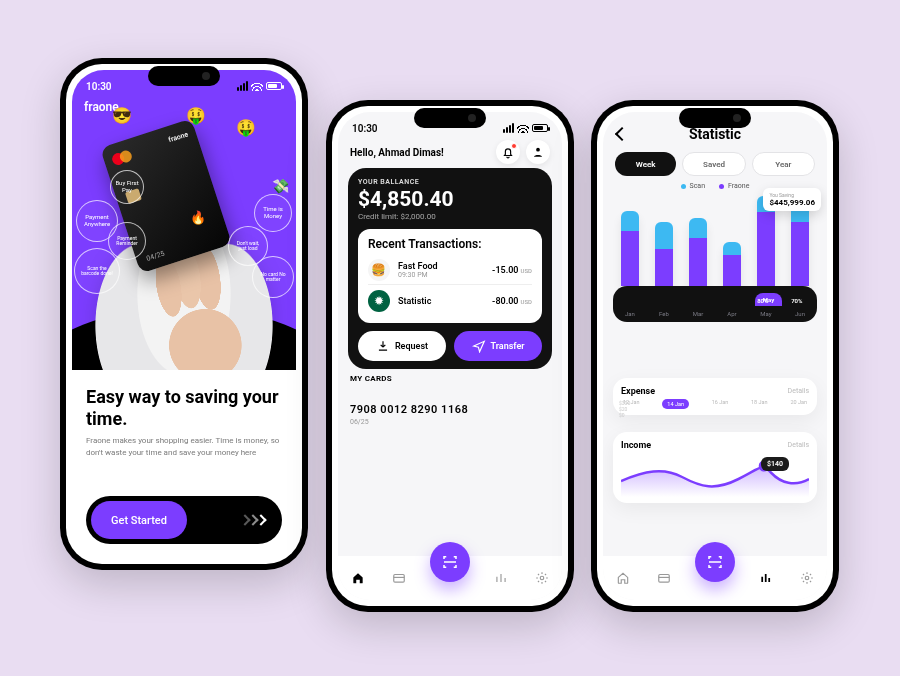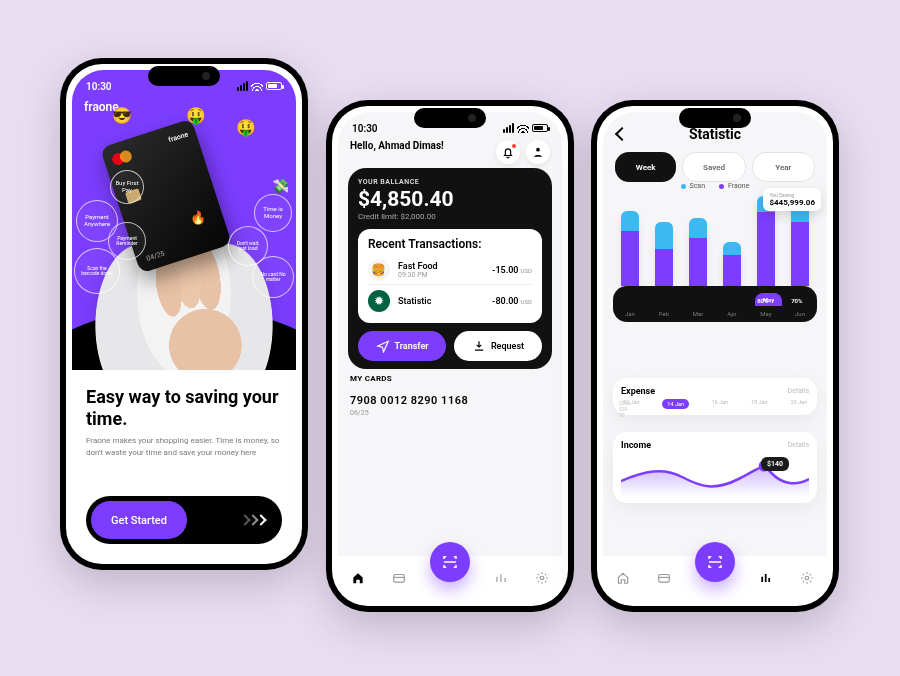--- a/index.html
+++ b/index.html
@@ -70,21 +70,21 @@
   .p1 p.sub{font-size:8px;color:#7a7a7a;margin:0;line-height:1.5;}
   .p1 .cta-row{position:absolute;bottom:14px;left:14px;right:14px;background:#000;border-radius:40px;height:48px;display:flex;align-items:center;padding:5px;}
   .p1 .cta-btn{background:var(--purple);color:#fff;border-radius:30px;height:38px;padding:0 20px;display:flex;align-items:center;font-size:11px;font-weight:500;}
   .p1 .chevs{margin-left:auto;margin-right:12px;color:#fff;display:flex;gap:0;}
   .chev{width:8px;height:8px;border-right:2px solid currentColor;border-top:2px solid currentColor;transform:rotate(45deg);}
   .chev.dim{opacity:.35;} .chev.dim2{opacity:.55;}
 
   
   .p2{left:326px; top:100px;}
   .p2 .statusbar{color:#000;}
-  .p2 .top{position:absolute;top:28px;left:12px;right:12px;display:flex;gap:2px;}
+  .p2 .top{position:absolute;top:28px;left:12px;right:12px;display:flex;align-items:center;gap:2px;}
   .p2 .greet{font-size:10px;font-weight:700;}
   .circ-btn{width:24px;height:24px;border-radius:50%;background:#fff;box-shadow:0 2px 6px rgba(0,0,0,.08);display:flex;align-items:center;justify-content:center;position:relative;}
   .dot-red{position:absolute;top:3px;right:3px;width:6px;height:6px;background:#FF3B30;border-radius:50%;border:1px solid #fff;}
   .balance-card{position:absolute;top:56px;left:10px;right:10px;background:#111;border-radius:18px;padding:10px 10px 8px;color:#fff;}
   .balance-card .lbl{font-size:7px;letter-spacing:.5px;opacity:.85;font-weight:600;}
   .balance-card .amt{font-size:21px;font-weight:700;margin:1px 0 1px;}
   .balance-card .limit{font-size:8px;opacity:.6;}
   .tx-box{background:#fff;color:#000;border-radius:12px;margin-top:8px;padding:8px 10px;}
   .tx-box .h{font-size:12px;font-weight:600;margin-bottom:5px;}
   .tx{display:flex;align-items:center;gap:8px;padding:3px 0;}
@@ -103,36 +103,36 @@
   .cc{position:absolute;left:0;right:0;border-radius:14px;padding:8px 10px;height:86px;box-shadow:0 -2px 8px rgba(0,0,0,.12);}
   .cc1{top:0;background:linear-gradient(135deg,#7C3DFF,#5a22e6);color:#fff;font-size:6px;font-weight:600;}
   .cc1 .visa{position:absolute;top:7px;right:10px;font-style:italic;font-size:10px;font-weight:700;}
   .cc2{top:14px;background:linear-gradient(160deg,#1a1a1a,#000);color:#fff;height:84px;overflow:hidden;}
   .cc2 .name{font-size:7px;font-weight:600;}
   .cc2 .tap{position:absolute;left:10px;bottom:8px;font-size:9px;transform:rotate(90deg);opacity:.6;}
   .cc2 .petals{position:absolute;right:-14px;top:-6px;width:110px;height:110px;background:
     radial-gradient(ellipse 38% 68% at 40% 40%, #cfcfd3 0 55%, transparent 56%),
     radial-gradient(ellipse 38% 68% at 60% 46%, #bfbfc3 0 55%, transparent 56%),
     radial-gradient(ellipse 40% 70% at 50% 62%, #a8a8ad 0 55%, transparent 56%);opacity:.9;}
-  .cardnum{font-size:11px;font-weight:600;margin-top:11px;letter-spacing:.5px;}
+  .cardnum{font-size:11px;font-weight:600;margin-top:20px;letter-spacing:.5px;}
   .cardexp{font-size:7px;color:#999;margin-top:2px;}
 
   
   .tabbar{position:absolute;bottom:0;left:0;right:0;height:44px;background:#fff;display:flex;align-items:center;justify-content:space-around;}
   .tabi{width:20px;height:20px;display:flex;align-items:center;justify-content:center;color:#999;}
   .tabi.active{color:#000;}
   .scan-fab{position:absolute;left:50%;bottom:18px;transform:translateX(-50%);width:40px;height:40px;border-radius:50%;background:var(--purple);display:flex;align-items:center;justify-content:center;box-shadow:0 8px 16px rgba(124,61,255,.4);}
 
   
   .p3{left:591px;top:100px;}
   .p3 .hdr{position:absolute;top:14px;left:0;right:0;display:flex;align-items:center;justify-content:center;}
   .p3 .back{position:absolute;left:14px;width:10px;height:10px;border-left:2px solid #000;border-bottom:2px solid #000;transform:rotate(45deg);}
   .p3 .ttl{font-size:14px;font-weight:700;}
   .seg{position:absolute;top:40px;left:12px;right:12px;display:flex;gap:6px;}
-  .seg div{flex:1;height:30px;border-radius:14px;display:flex;align-items:center;justify-content:center;font-size:8px;font-weight:600;}
+  .seg div{flex:1;height:24px;border-radius:14px;display:flex;align-items:center;justify-content:center;font-size:8px;font-weight:600;}
   .seg .on{background:#111;color:#fff;}
   .seg .off{background:#fff;border:1px solid #e3e3e6;color:#666;}
   .legend{position:absolute;top:70px;left:0;right:0;display:flex;justify-content:center;gap:14px;font-size:7px;color:#555;}
   .legend span::before{content:"";display:inline-block;width:5px;height:5px;border-radius:50%;margin-right:4px;vertical-align:middle;}
   .legend .sp::before{background:var(--blue);} .legend .sv::before{background:var(--purple);}
 
   .barspace{position:absolute;top:82px;left:10px;right:10px;height:128px;}
   .axis{position:absolute;bottom:0;left:0;right:0;height:36px;background:#111;border-radius:14px;display:flex;}
   .bars-layer{position:absolute;left:0;right:0;top:0;bottom:36px;}
   .col{position:absolute;bottom:0;width:14.5%;display:flex;flex-direction:column;align-items:center;}
@@ -273,31 +273,31 @@
           </div>
           <div class="tx" style="border-top:1px solid #eee;padding-top:5px">
             <div class="ic" style="background:#006241;color:#fff;font-size:12px">✹</div>
             <div>
               <div class="nm">Statistic</div>
             </div>
             <div class="val"><span>-80.00</span><span class="cur">USD</span></div>
           </div>
         </div>
         <div class="act-row">
+          <div class="act-btn w">
+            <svg class="icn" viewBox="0 0 24 24">
+                <path fill="none" stroke="#000" stroke-width="2" d="M12 4v10m0 0l-4-4m4 4l4-4M5 19h14"></path>
+              </svg>
+            <span>Request</span>
+          </div>
           <div class="act-btn p">
             <svg class="icn" viewBox="0 0 24 24">
                 <path fill="none" stroke="#fff" stroke-width="2" d="M3 12l18-8-8 18-2-8-8-2z"></path>
               </svg>
             <span>Transfer</span>
-          </div>
-          <div class="act-btn w">
-            <svg class="icn" viewBox="0 0 24 24">
-                <path fill="none" stroke="#000" stroke-width="2" d="M12 4v10m0 0l-4-4m4 4l4-4M5 19h14"></path>
-              </svg>
-            <span>Request</span>
           </div>
         </div>
       </div>
 
       <div class="mycards">
         <div class="h">MY CARDS</div>
         <div class="cardnum">7908 0012 8290 1168</div>
         <div class="cardexp">06/25</div>
       </div>
 

